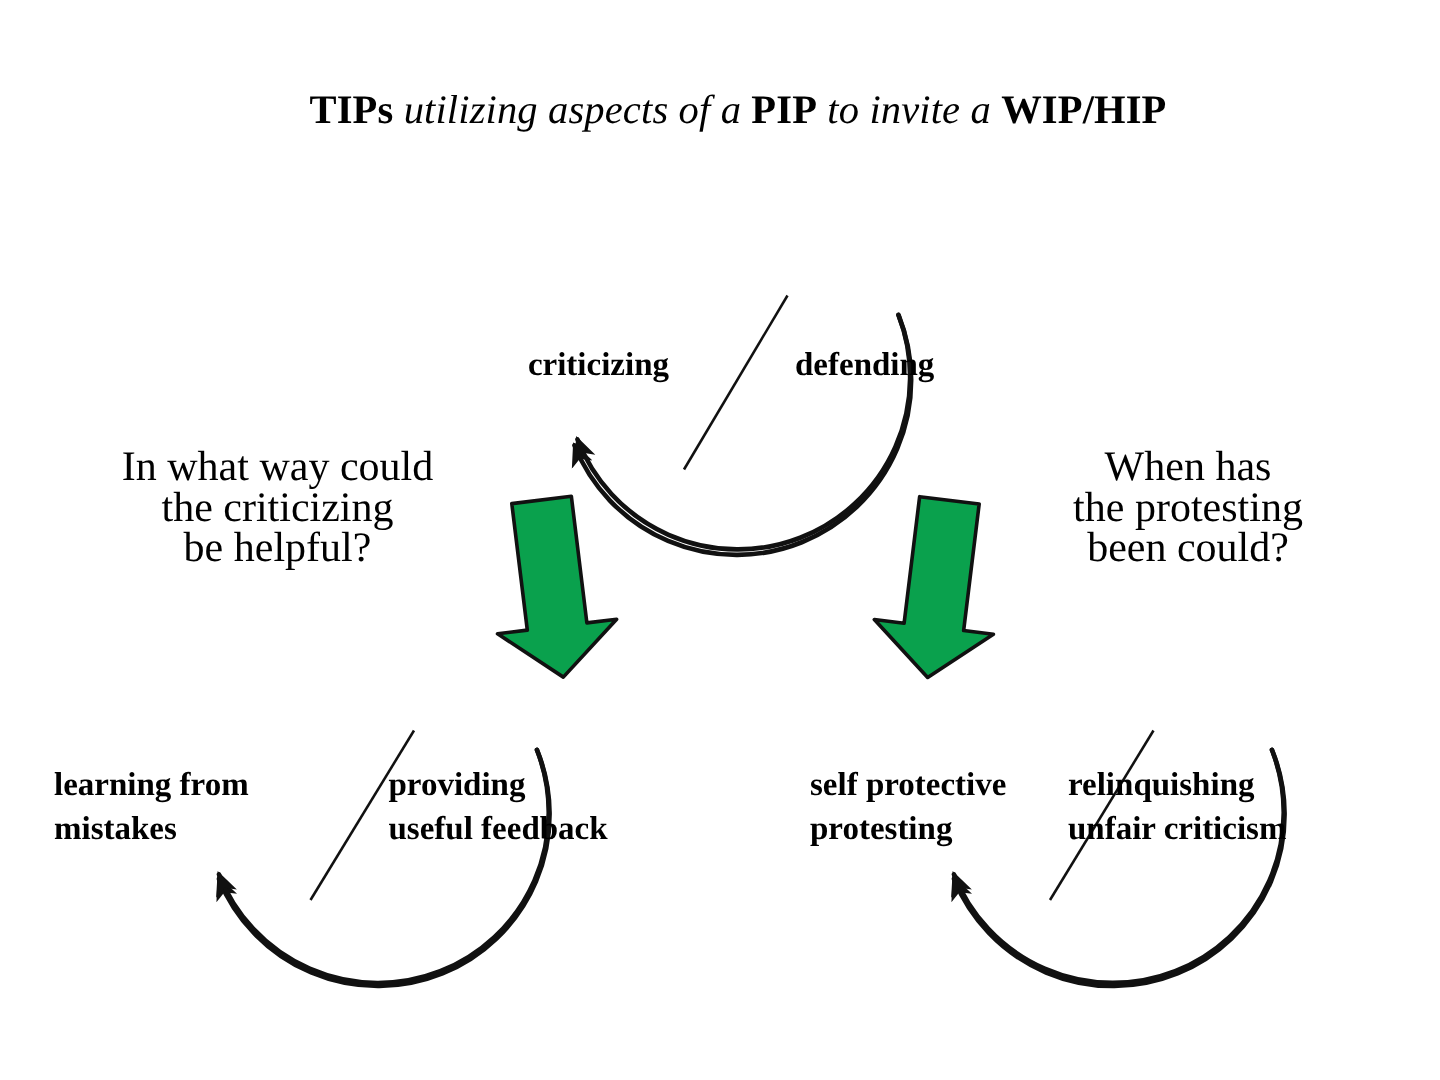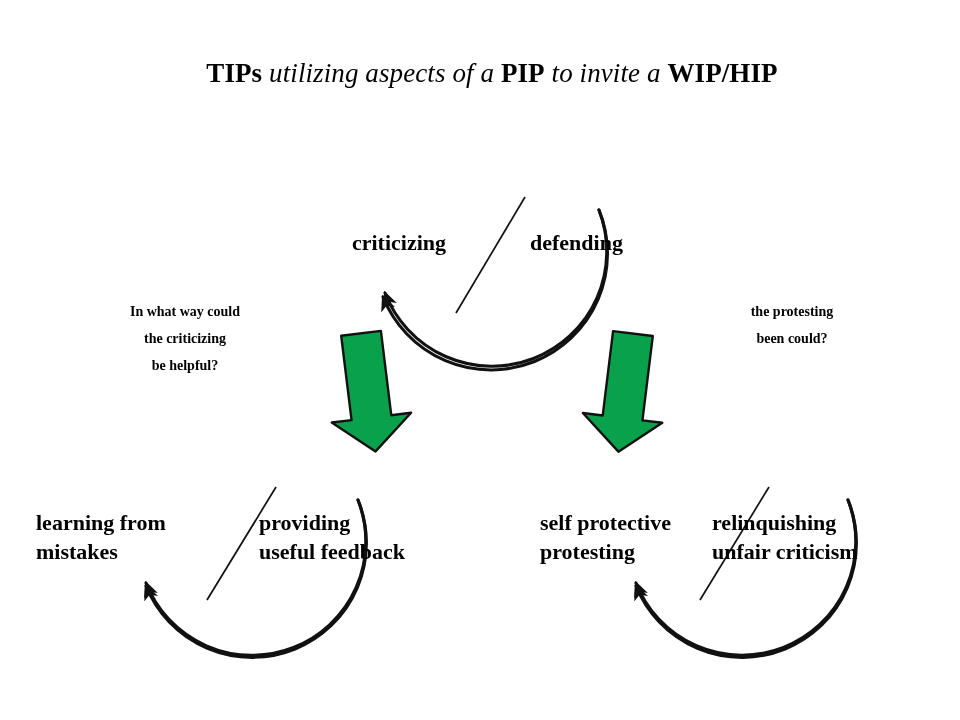--- a/index.html
+++ b/index.html
@@ -42,22 +42,22 @@
     font-size: 22px;
     line-height: 29px;
     white-space: nowrap;
   }
   .cycle-label.right-align { text-align: right; }
   .cycle-label.left-align  { text-align: left; }
   .cycle-label.center-align { text-align: left; }
 
   .question {
     position: absolute;
-    font-weight: bold;
-    font-size: 14px;
+    font-weight: normal;
+    font-size: 28px;
     line-height: 27px;
     text-align: center;
     white-space: nowrap;
   }
 </style>
 </head>
 <body>
 
 <svg id="canvas" viewBox="0 0 960 720">
   <defs>
@@ -100,20 +100,21 @@
 <div class="cycle-label right-align" style="left: 241px; top: 228px; width: 205px;">criticizing</div>
 <div class="cycle-label left-align" style="left: 530px; top: 228px; width: 220px; font-family: Liberation Serif, serif;">defending</div>
 
 <div class="question" style="left: 60px; top: 298px; width: 250px;">
   <div>In what way could</div>
   <div>the criticizing</div>
   <div>be helpful?</div>
 </div>
 
 <div class="question" style="left: 684px; top: 298px; width: 216px;">
+  <div>When has</div>
   <div>the protesting</div>
   <div>been could?</div>
 </div>
 
 <div class="cycle-label center-align" style="left: 36px; top: 508px; width: 190px;">
   <div>learning from</div>
   <div>mistakes</div>
 </div>
 <div class="cycle-label center-align" style="left: 259px; top: 508px; width: 190px;">
   <div>providing</div>

